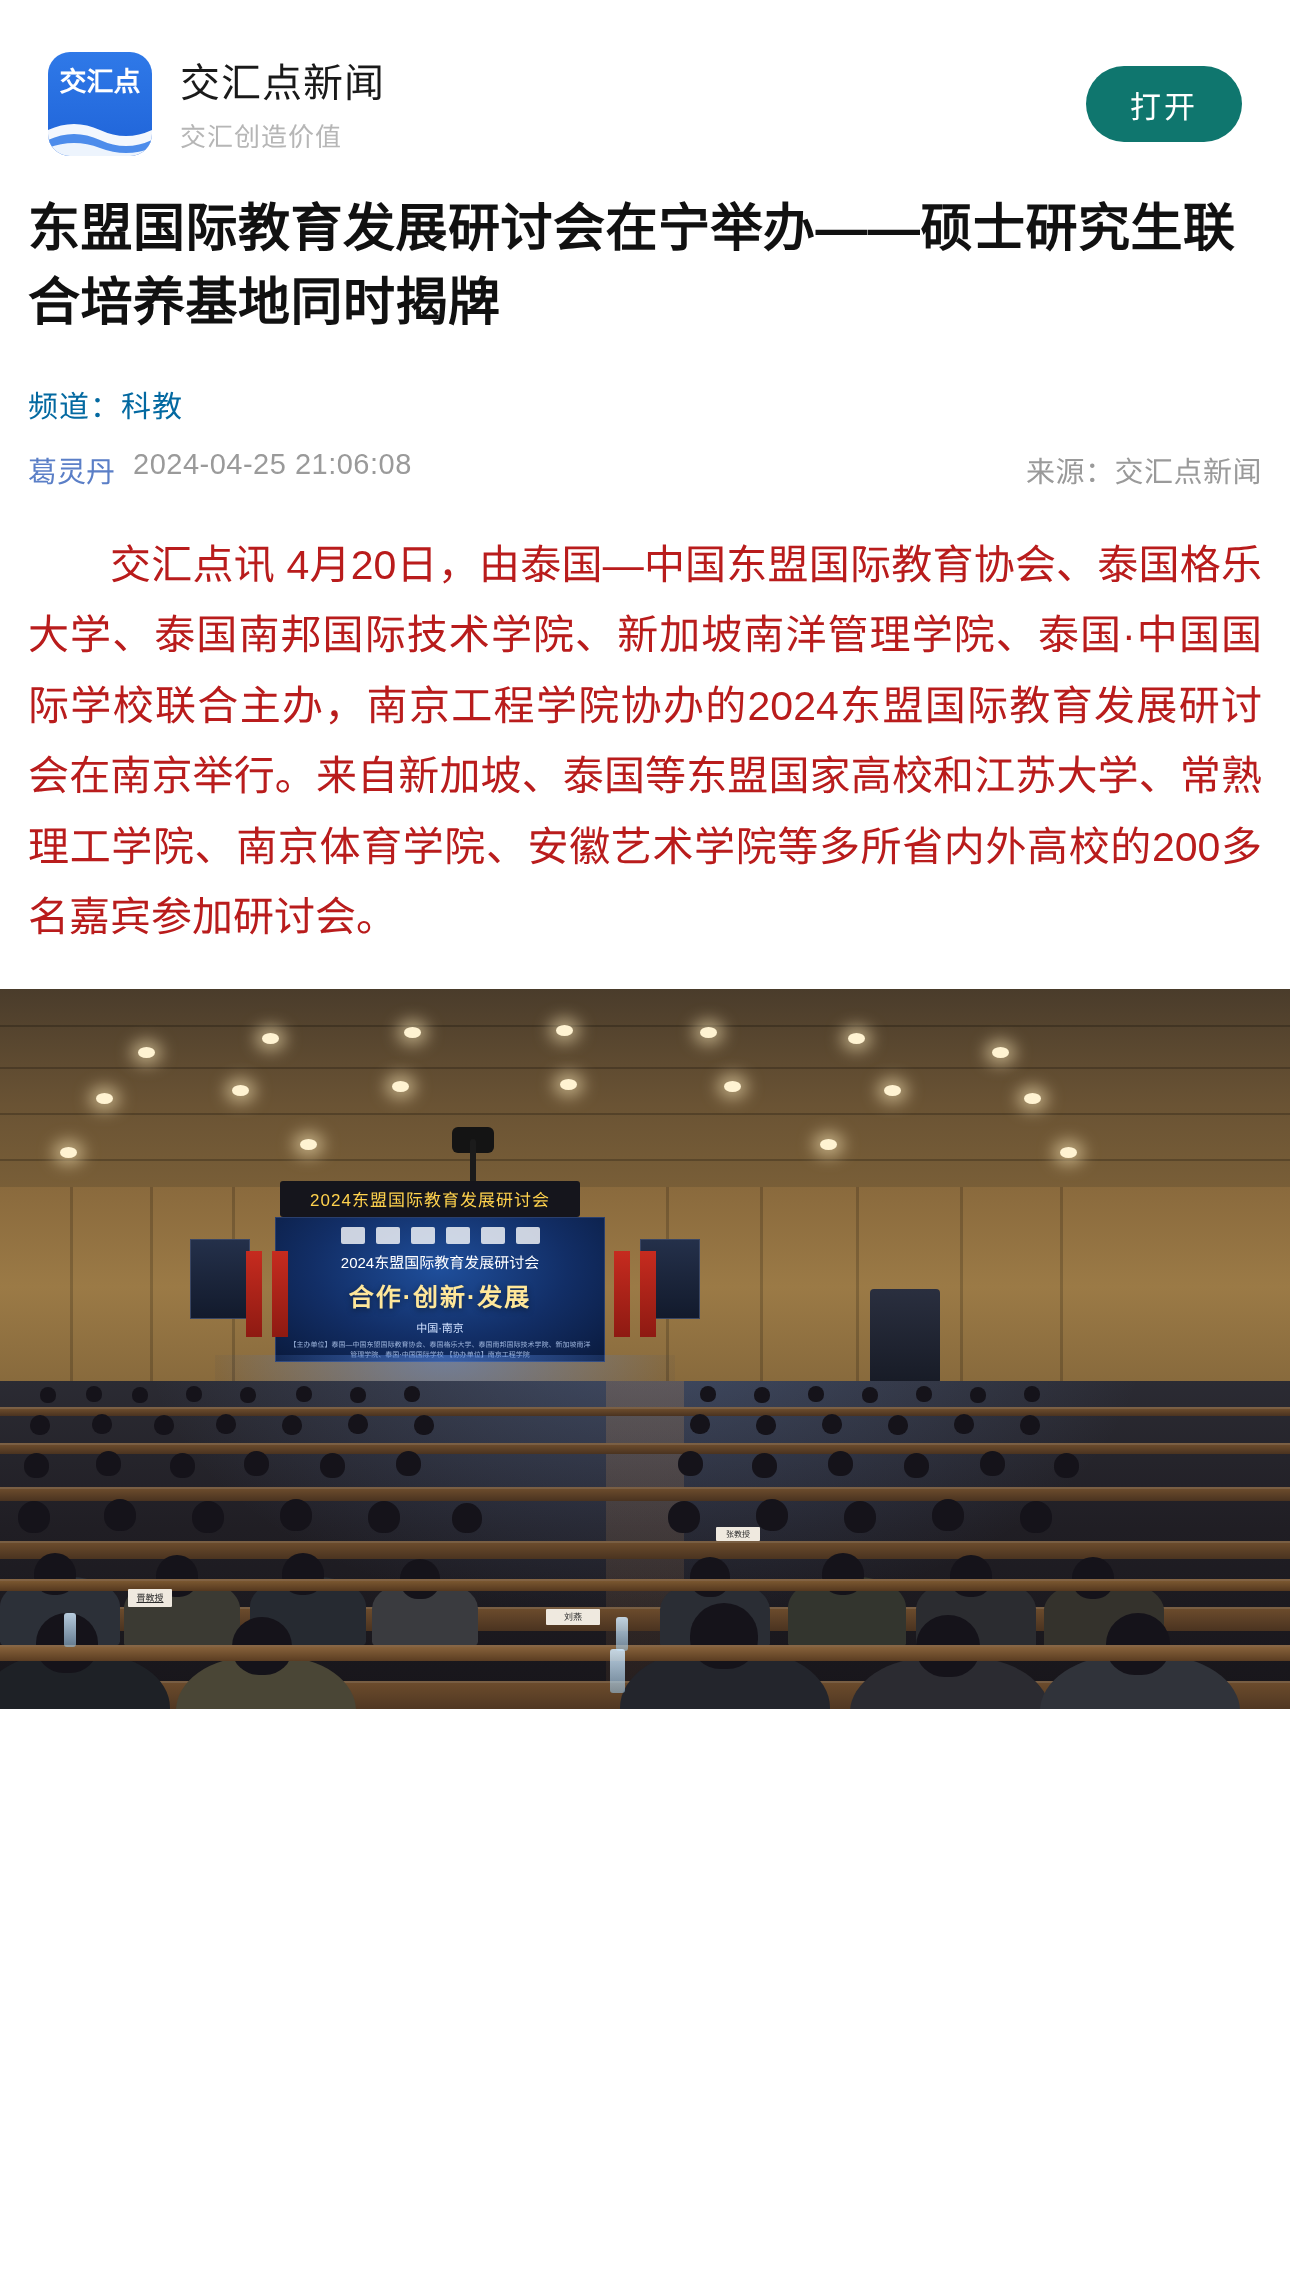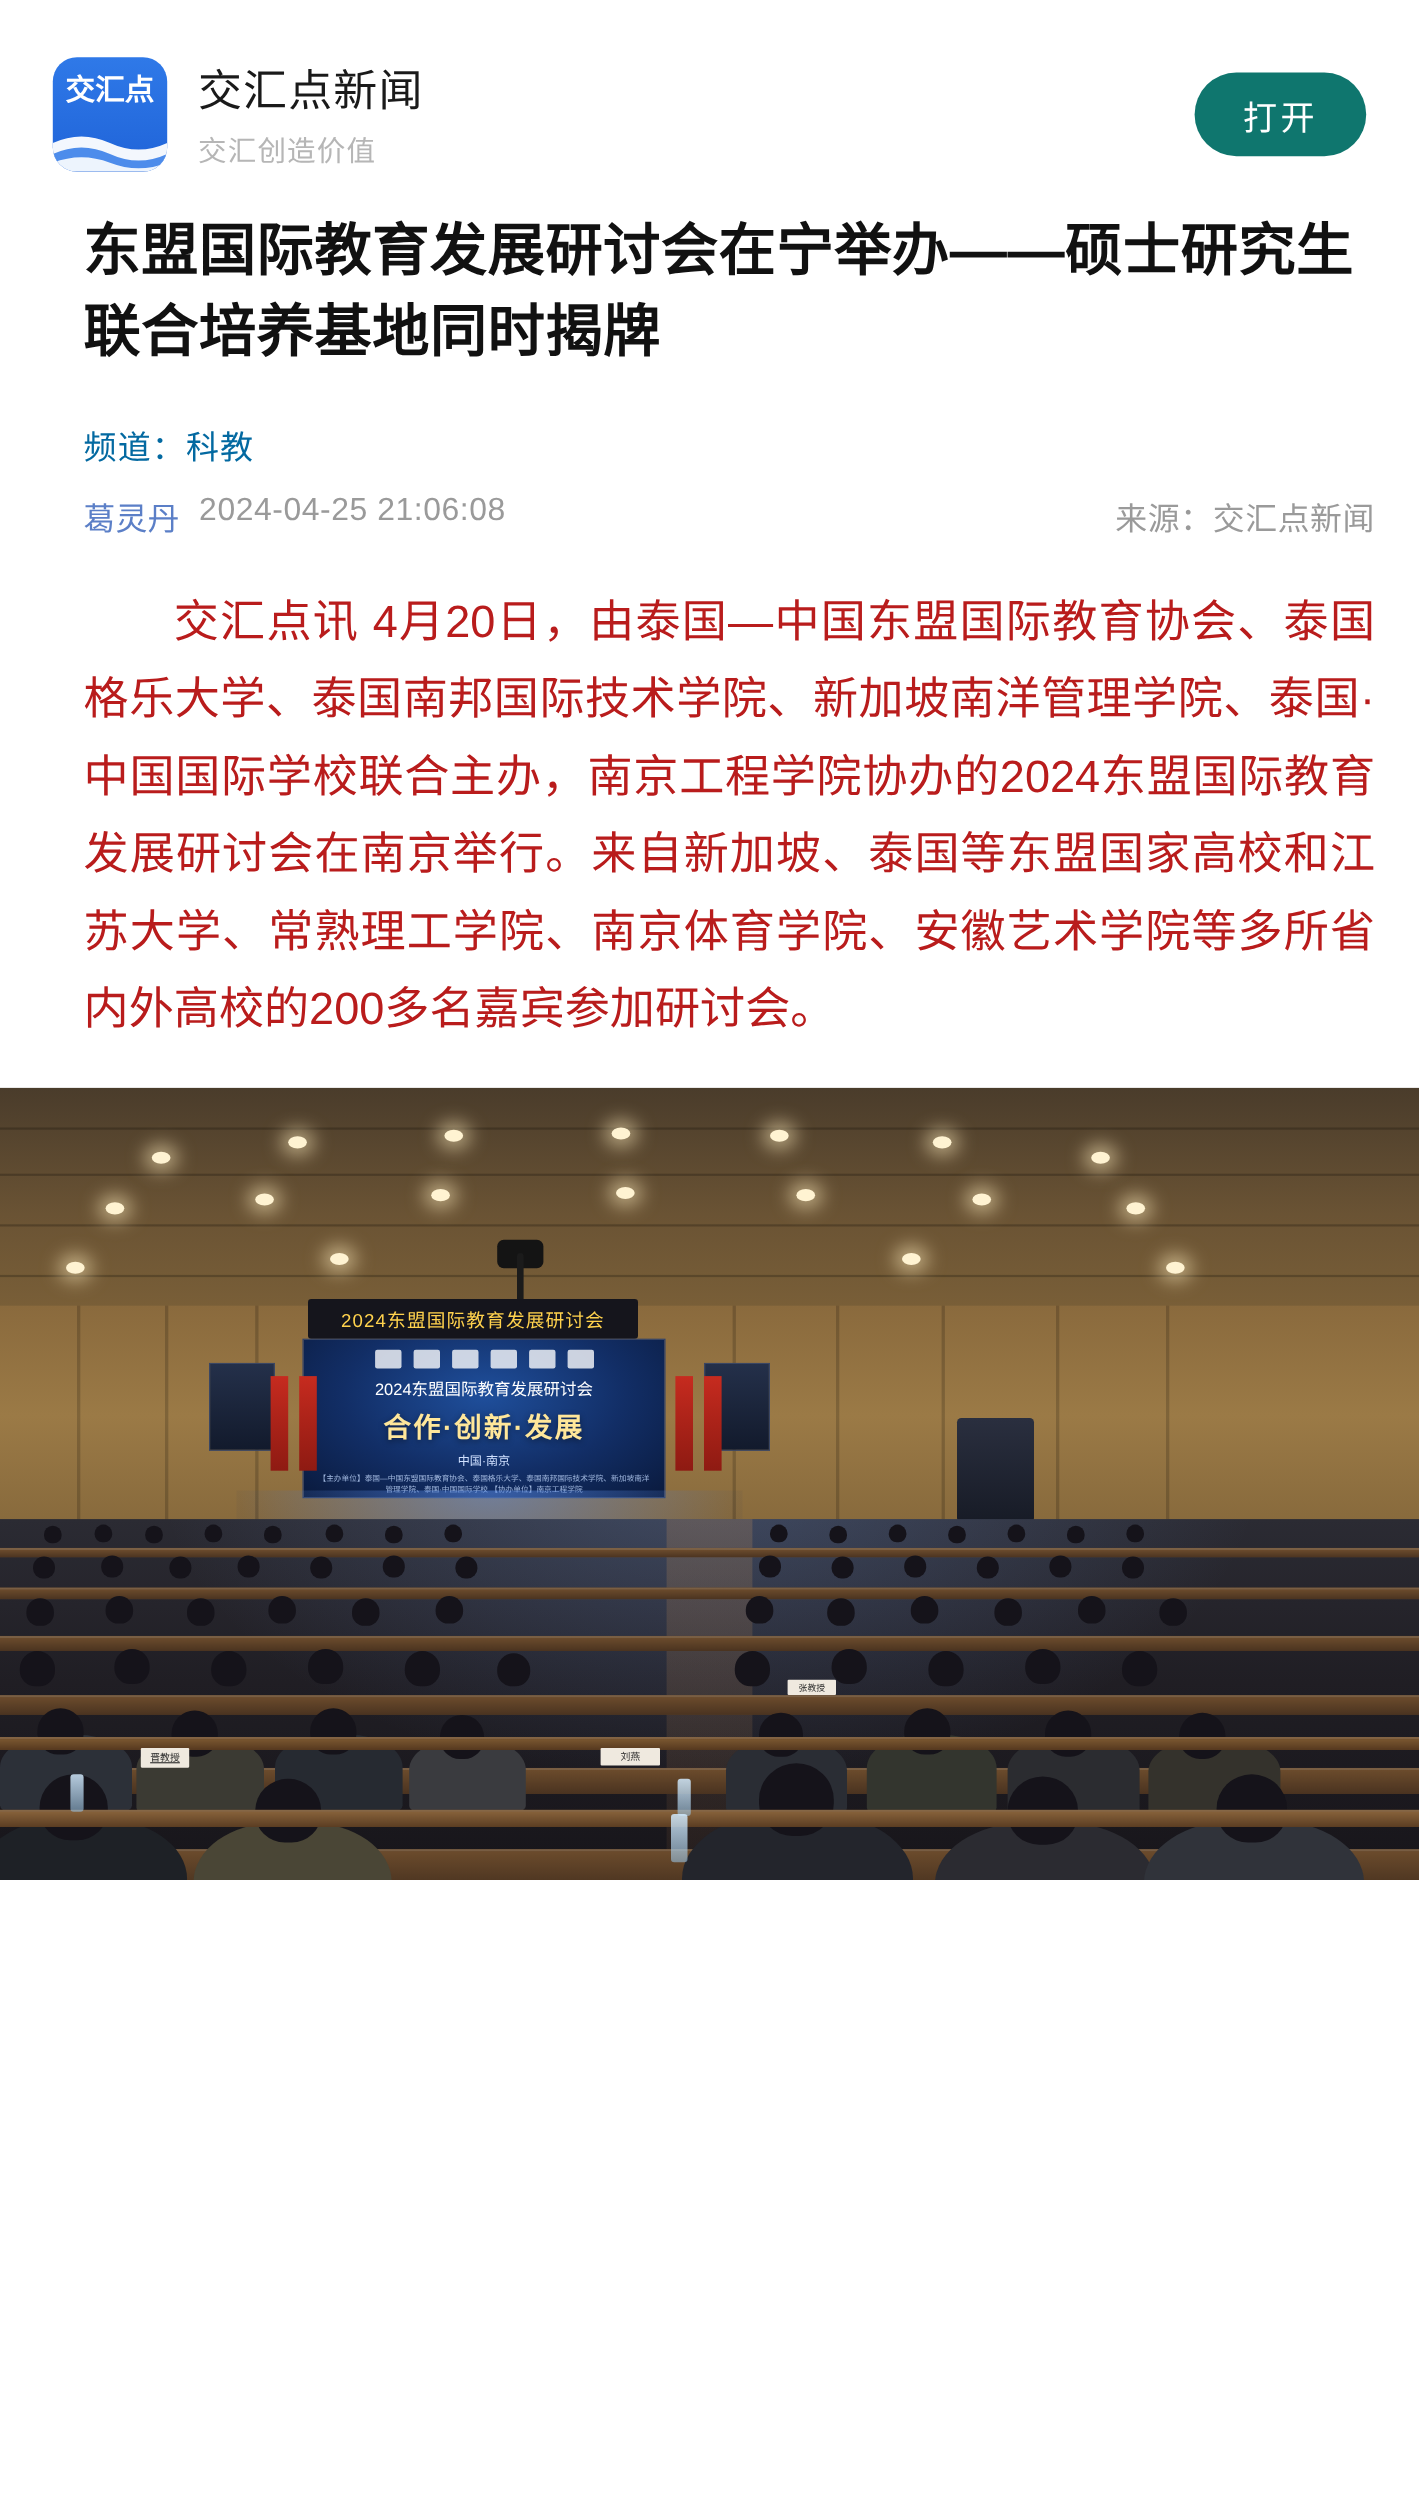--- a/index.html
+++ b/index.html
@@ -71,22 +71,21 @@
     border-radius: 42px;
     width: 156px;
     height: 76px;
     letter-spacing: 3px;
     cursor: pointer;
     font-family: inherit;
   }
 
   
   .article {
-    padding: 0 40px;
-    margin-left: 36px;
+    padding: 0 28px;
   }
   .headline {
     font-size: 52px;
     line-height: 1.42;
     font-weight: 700;
     color: #111111;
     letter-spacing: 0.5px;
     margin-top: 22px;
   }
   .channel {
@@ -480,18 +479,18 @@
       <div class="head" style="left:1106px;top:232px; width:64px; height:62px;"></div>
 
       <div class="deskrow" style="top:198px; height:12px; background:linear-gradient(180deg,#7a5730,#55381f);"></div>
       <div class="deskrow" style="top:264px; height:16px; background:linear-gradient(180deg,#86613a,#5b3d22);"></div>
 
       <div class="bottle" style="left:64px;  top:232px;"></div>
       <div class="bottle" style="left:616px; top:236px;"></div>
       <div class="bottle" style="left:610px; top:268px; height:44px; width:15px;"></div>
 
       <div class="nameplate" style="left:128px; top:208px; width:44px; height:18px;text-decoration:underline;">晋教授</div>
-      <div class="nameplate" style="left:546px; top:208px; width:54px; height:16px;text-align:right;">刘燕</div>
+      <div class="nameplate" style="left:546px; top:228px; width:54px; height:16px;text-align:right;">刘燕</div>
       <div class="nameplate" style="left:716px; top:146px; width:44px; height:14px; font-size:8px;">张教授</div>
     </div>
 
   </div>
 </div>
 
 </body></html>

